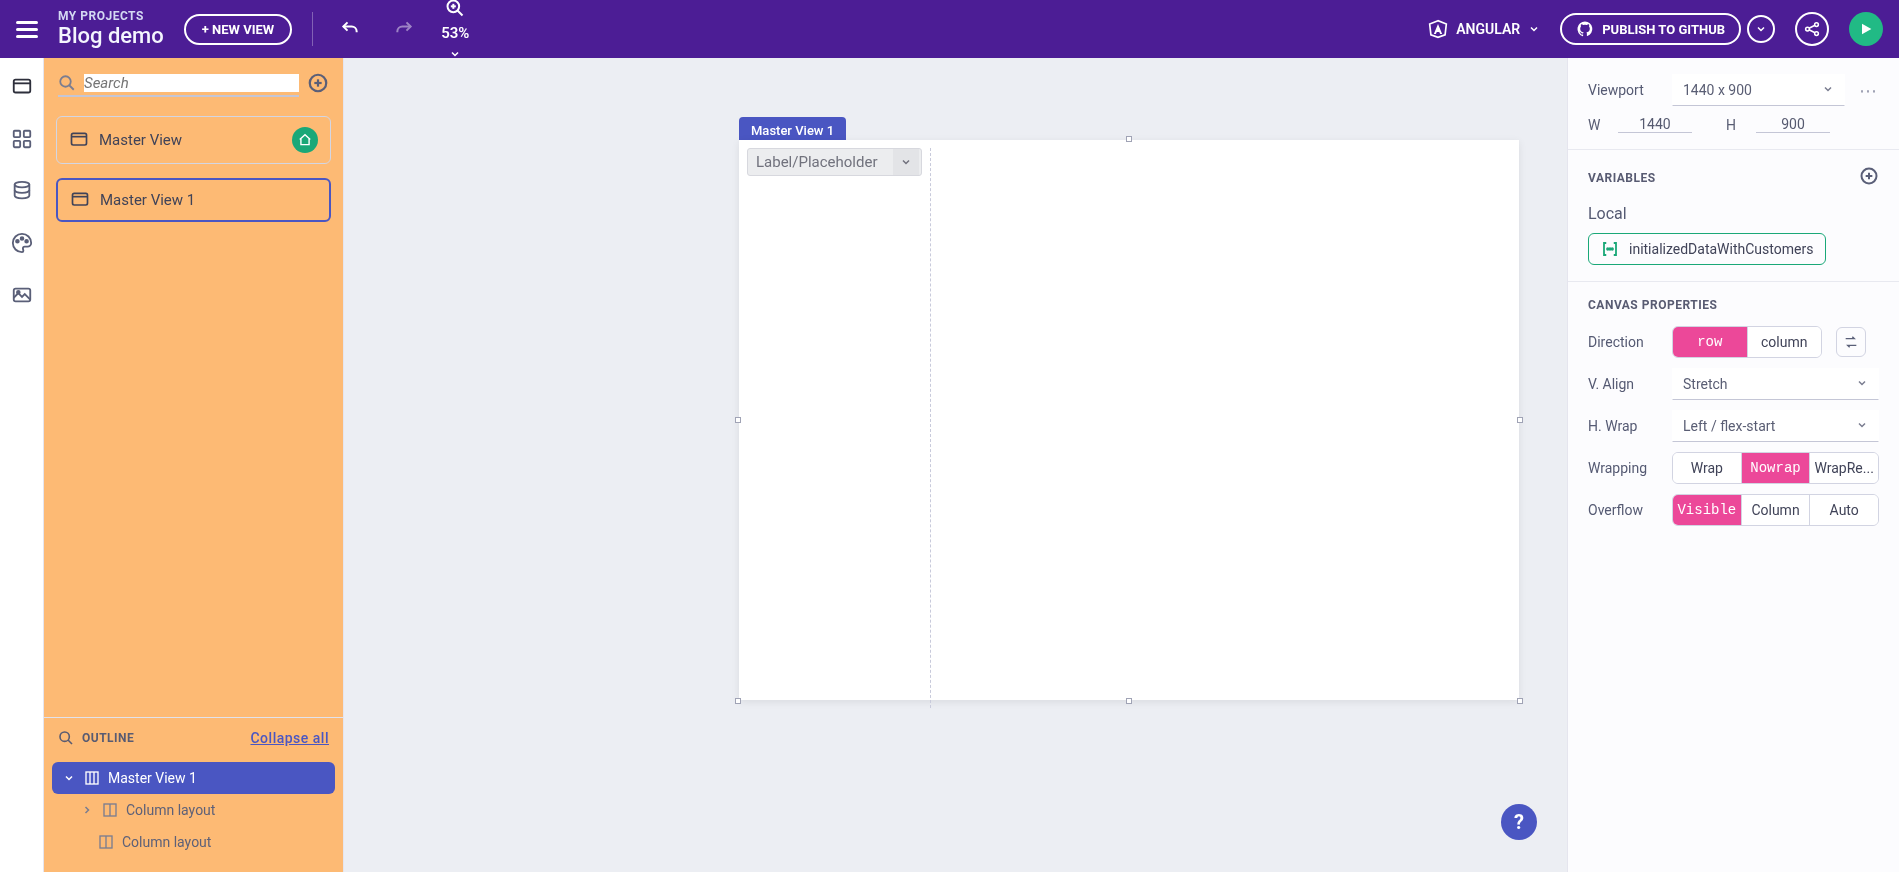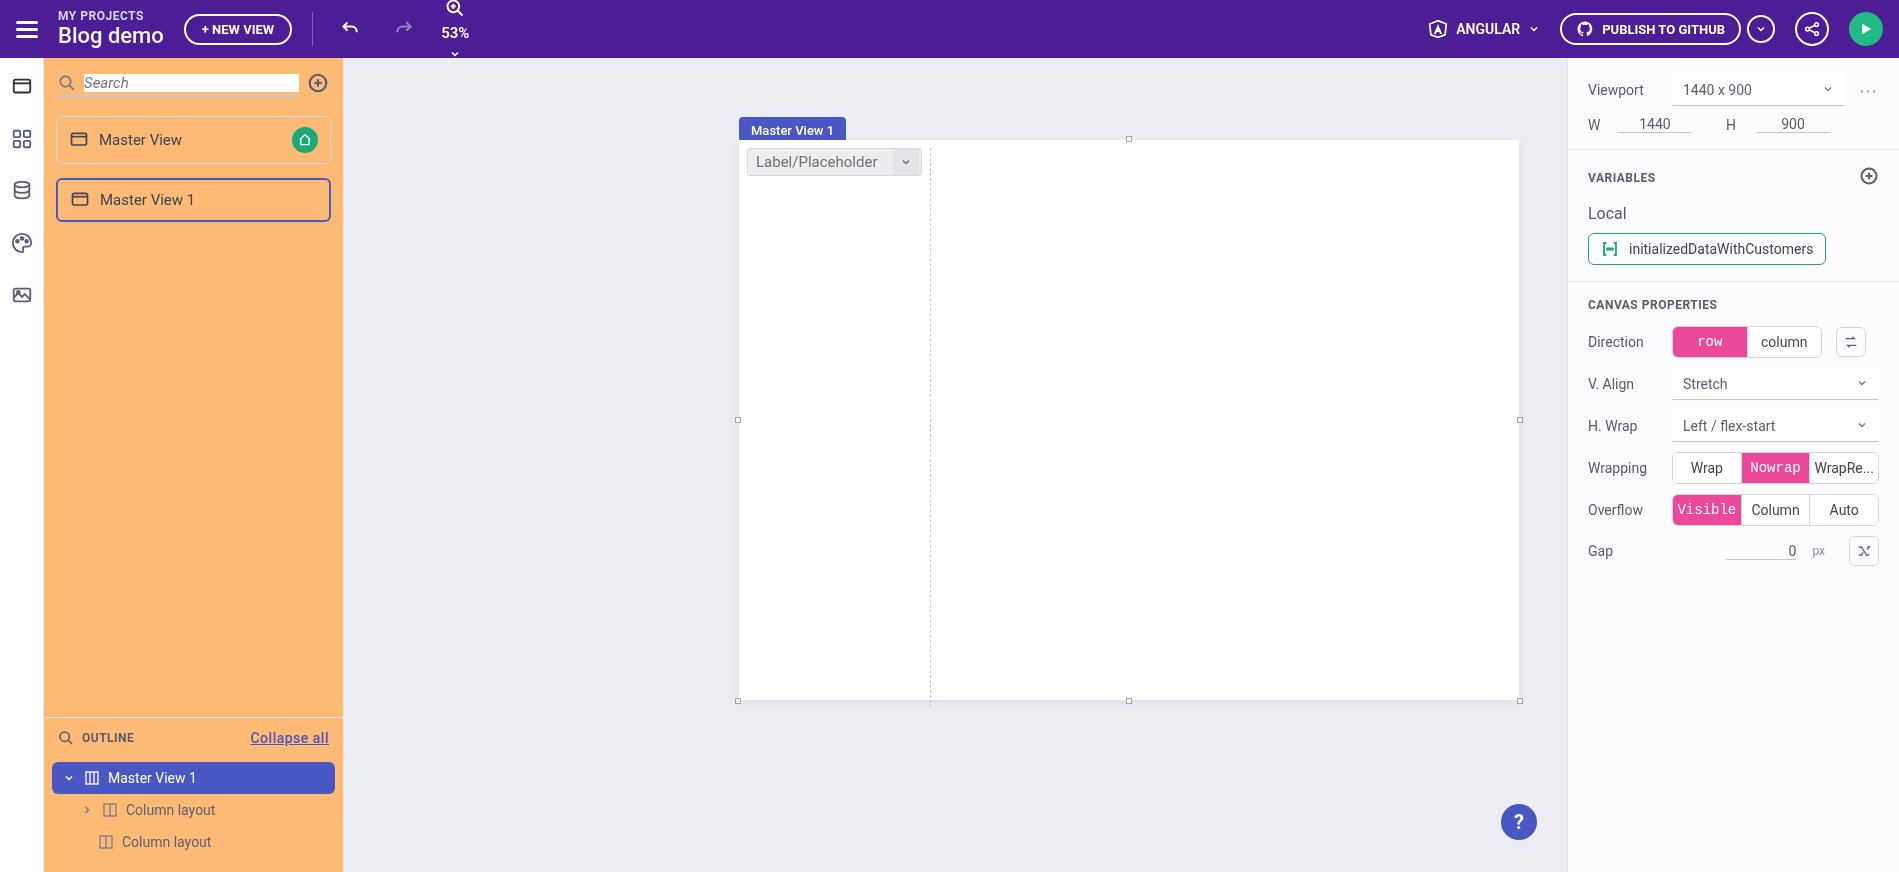--- a/index.html
+++ b/index.html
@@ -431,27 +431,15 @@
 
       <div class="rp-row">
         <span class="rp-label">Overflow</span>
         <div class="btn-group triple">
           <button class="active">Visible</button>
           <button>Column</button>
           <button>Auto</button>
         </div>
       </div>
 
-      <div class="rp-row">
-        <span class="rp-label">Gap</span>
-        <input class="gap-input" value="0" style="">
-        <span class="gap-unit">px</span>
-        <div class="swap-ic">
-          <svg width="16" height="16" viewBox="0 0 24 24" fill="none" stroke="#5a5f78" stroke-width="2">
-              <path d="M4 6h4l8 12h4"></path>
-              <path d="M4 18h4l3-4"></path>
-              <path d="M17 6h3l-3 4"></path>
-            </svg>
-        </div>
-      </div>
     </div>
   </div>
 </div>
 
 </body></html>

